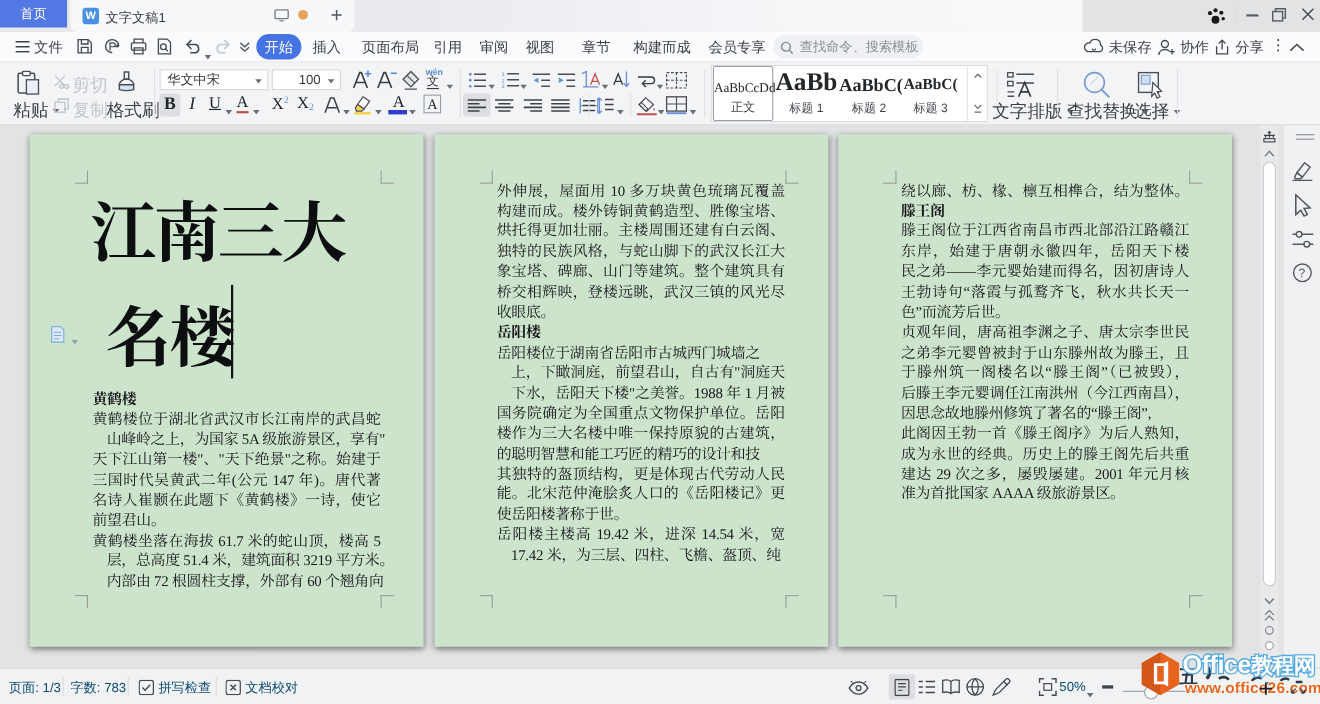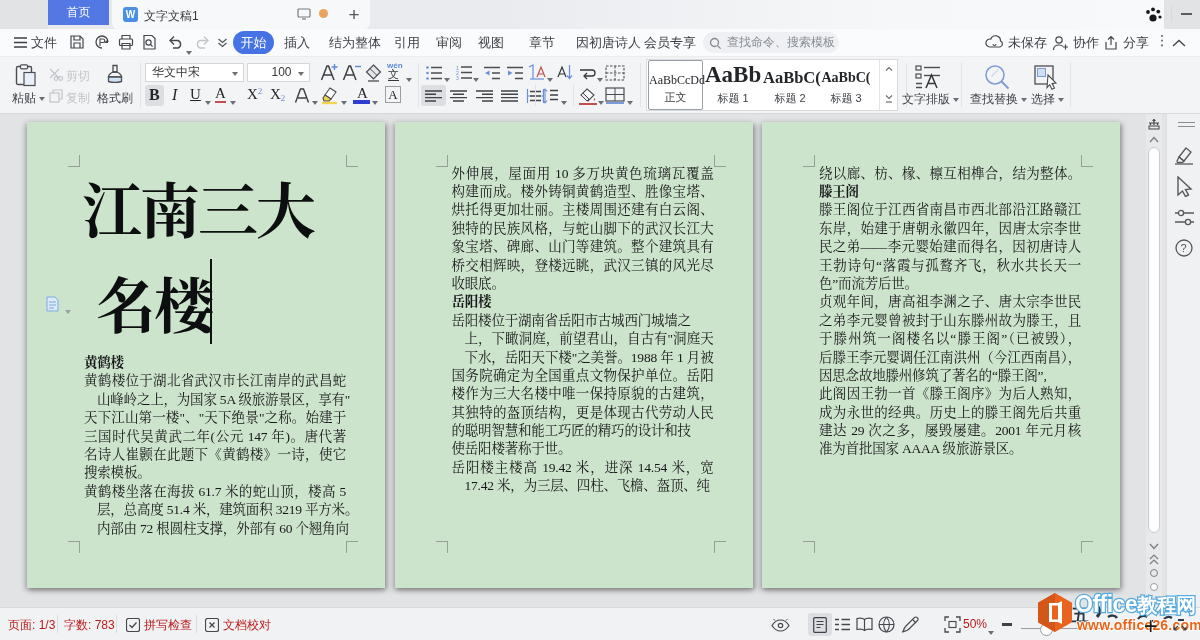--- a/index.html
+++ b/index.html
@@ -1,42 +1,42 @@
 <!DOCTYPE html>
 <html><head><meta charset="utf-8">
 <style>
 html,body{margin:0;padding:0;}
 #app{position:relative;width:1200px;height:640px;overflow:hidden;background:#e2e3e4;
   font-family:"Liberation Sans",sans-serif;-webkit-font-smoothing:antialiased;}
 #app *{box-sizing:border-box;}
 .abs{position:absolute;}
 
-#titlebar{position:absolute;left:0;top:0;width:1116px;height:29px;
-  background:linear-gradient(90deg,#e7e9ec 0%,#e9ebee 40%,#f6f7f9 75%,#f8f9fa 100%);margin-left:48px;}
+#titlebar{position:absolute;left:0;top:0;width:984px;height:29px;
+  background:linear-gradient(90deg,#e7e9ec 0%,#e9ebee 40%,#f6f7f9 75%,#f8f9fa 100%);}
 #hometab{position:absolute;left:0;top:0;width:61px;height:25px;background:#5377e3;
   border-radius:0 0 0 0;color:#fff;font-size:12px;line-height:25px;text-align:center;}
 #doctab{position:absolute;left:64px;top:0;width:258px;height:29px;background:#f7f8fa;
   border-radius:0 0 6px 6px;}
 #doctab .wicon{position:absolute;left:11px;top:7px;width:15px;height:15px;border-radius:3px;
   background:#4a90e2;color:#fff;font-size:10px;font-weight:bold;text-align:center;line-height:15px;}
 #doctab .tname{position:absolute;left:32px;top:8px;font-size:12px;color:#36393d;}
 #plustab{position:absolute;left:286px;top:2px;width:40px;height:26px;font-size:19px;color:#55585c;
   text-align:center;line-height:26px;font-weight:400;}
 
 #menubar{position:absolute;left:0;top:29px;width:1200px;height:27px;background:#fafbfc;}
 .mitem{position:absolute;top:5px;font-size:13px;color:#3c3f44;}
 #startpill{position:absolute;left:233px;top:2px;width:41px;height:23px;background:#4673e4;
   border-radius:12px;color:#fff;font-size:13px;text-align:center;line-height:23px;}
 #searchpill{position:absolute;left:703px;top:3px;width:136px;height:21px;background:#eef0f3;
   border-radius:11px;color:#888d94;font-size:12px;line-height:21px;padding-left:24px;}
 
 #toolbar{position:absolute;left:0;top:56px;width:1200px;height:58px;background:#f3f4f6;
   border-top:1px solid #ececee;border-bottom:1px solid #d7d8da;}
 .tdiv{position:absolute;top:6px;width:1px;height:44px;background:#e2e3e5;}
-.tlabel{position:absolute;font-size:12px;color:#3c3f44;}
+.tlabel{position:absolute;font-size:16px;color:#3c3f44;}
 .tlabel.g{color:#c2c5c9;}
 .combo{position:absolute;background:#fff;border:1px solid #d4d6d9;font-size:12px;color:#34373b;}
 .dn{display:inline-block;width:0;height:0;border-left:3px solid transparent;border-right:3px solid transparent;border-top:4px solid #6b6f75;vertical-align:middle;}
 .btnsel{position:absolute;background:#dcdee1;border-radius:3px;}
 
 #gallery{position:absolute;left:646px;top:2px;width:252px;height:52px;background:#fff;border:1px solid #d8dadd;}
 .gcard{position:absolute;top:0;height:50px;text-align:center;color:#232629;}
 .gname{position:absolute;bottom:4px;width:100%;font-size:11px;color:#3c3f44;}
 
 #docarea{position:absolute;left:0;top:114px;width:1200px;height:493px;background:#e2e3e4;}
@@ -52,21 +52,21 @@
 .cm-tl{border-left:1px solid #97a097;border-top:1px solid #97a097;}
 .cm-tr{border-right:1px solid #97a097;border-top:1px solid #97a097;}
 .cm-bl{border-left:1px solid #97a097;border-bottom:1px solid #97a097;}
 .cm-br{border-right:1px solid #97a097;border-bottom:1px solid #97a097;}
 
 #rstrip{position:absolute;left:1166px;top:114px;width:34px;height:493px;background:#f0f1f2;border-left:1px solid #ddd;}
 #vscroll{position:absolute;left:1146px;top:114px;width:16px;height:493px;background:#e8e9ea;}
 #vthumb{position:absolute;left:1148px;top:147px;width:12px;height:386px;background:#fdfdfd;border:1px solid #c9cacc;border-radius:6px;}
 
 #statusbar{position:absolute;left:0;top:607px;width:1200px;height:33px;background:#f1f2f3;border-top:1px solid #d9dadc;}
-.sitem{position:absolute;top:9px;font-size:12px;color:#b91c1c;}
+.sitem{position:absolute;top:9px;font-size:12px;color:#0c4a6e;}
 .sdiv{position:absolute;top:7px;width:1px;height:18px;background:#dcdddf;}
 
 #wm{position:absolute;left:1020px;top:585px;width:180px;height:55px;z-index:20;}
 </style></head>
 <body>
 <div id="app">
 
 <div id="titlebar">
   <div id="hometab">首页</div>
   <div id="doctab">
@@ -129,26 +129,26 @@
   <svg class="abs" style="left:195px;top:6px" width="15" height="14" viewBox="0 0 15 14">
         <path d="M12 5.5H5a4 4 0 0 0 0 7.5h5" fill="none" stroke="#c3c6ca" stroke-width="1.4"></path>
         <path d="M9 1.5l4 4-4 4" fill="none" stroke="#c3c6ca" stroke-width="1.4"></path>
       </svg>
   <svg class="abs" style="left:217px;top:9px" width="11" height="10" viewBox="0 0 11 10">
         <path d="M1.5 1l4 3.5L9.5 1" fill="none" stroke="#55585c" stroke-width="1.3"></path>
         <path d="M1.5 5l4 3.5L9.5 5" fill="none" stroke="#55585c" stroke-width="1.3"></path>
       </svg>
   <div id="startpill">开始</div>
   <div class="mitem" style="left:284px">插入</div>
-  <div class="mitem" style="left:329px">结为整体</div>
+  <div class="mitem" style="left:329px">页面布局</div>
   <div class="mitem" style="left:394px">引用</div>
   <div class="mitem" style="left:436px">审阅</div>
   <div class="mitem" style="left:478px">视图</div>
   <div class="mitem" style="left:529px">章节</div>
-  <div class="mitem" style="left:576px">因初唐诗人</div>
+  <div class="mitem" style="left:576px">构建而成</div>
   <div class="mitem" style="left:644px">会员专享</div>
   <div id="searchpill">查找命令、搜索模板</div>
   <svg class="abs" style="left:709px;top:8px" width="13" height="13" viewBox="0 0 13 13">
         <circle cx="5.5" cy="5.5" r="4" fill="none" stroke="#85898f" stroke-width="1.3"></circle>
         <path d="M8.6 8.6l3 3" stroke="#85898f" stroke-width="1.3"></path>
       </svg>
 
   <svg class="abs" style="left:985px;top:6px" width="18" height="15" viewBox="0 0 18 15">
         <path d="M5 12a4 4 0 1 1 .8-7.9A5 5 0 0 1 15.5 6 3.2 3.2 0 0 1 15 12z" fill="none" stroke="#44474c" stroke-width="1.2"></path>
         <path d="M8 9c0 2 3 2 3 0" fill="none" stroke="#44474c" stroke-width="1.1"></path>
@@ -392,21 +392,21 @@
     <div class="abs" style="left:55px;top:61px;font-family:'Liberation Serif','Noto Serif CJK SC','Noto Serif SC',serif;font-weight:700;font-size:60px;line-height:60px;color:#0d0e10;letter-spacing:-2px;white-space:nowrap;">江南三大</div>
     <div class="abs" style="left:69px;top:156px;font-family:'Liberation Serif','Noto Serif CJK SC','Noto Serif SC',serif;font-weight:700;font-size:60px;line-height:60px;color:#0d0e10;letter-spacing:-2px;white-space:nowrap;">名楼</div>
     <div class="abs" style="left:183px;top:137px;width:2px;height:85px;background:#101112;"></div>
     <div class="ptxt" style="top:232px">
       <div class="bl hd">黄鹤楼</div>
       <div class="bl">黄鹤楼位于湖北省武汉市长江南岸的武昌蛇</div>
       <div class="bl ind">山峰岭之上，为国家 5A 级旅游景区，享有"</div>
       <div class="bl">天下江山第一楼"、"天下绝景"之称。始建于</div>
       <div class="bl">三国时代吴黄武二年(公元 147 年)。唐代著</div>
       <div class="bl">名诗人崔颢在此题下《黄鹤楼》一诗，使它</div>
-      <div class="bl nj">搜索模板。</div>
+      <div class="bl nj">前望君山。</div>
       <div class="bl">黄鹤楼坐落在海拔 61.7 米的蛇山顶，楼高 5</div>
       <div class="bl ind">层，总高度 51.4 米，建筑面积 3219 平方米。</div>
       <div class="bl ind">内部由 72 根圆柱支撑，外部有 60 个翘角向</div>
     </div>
     <div class="abs" style="left:18px;top:174px;width:15px;height:16px;">
       <svg width="15" height="16" viewBox="0 0 15 16">
             <path d="M2 1h8l3 3v11H2z" fill="#dce9f8" stroke="#7aabdf" stroke-width="1"></path>
             <path d="M4 6h7M4 9h7M4 12h5" stroke="#7aabdf" stroke-width="1"></path>
           </svg>
     </div>
@@ -424,37 +424,38 @@
       <div class="bl">独特的民族风格，与蛇山脚下的武汉长江大</div>
       <div class="bl">象宝塔、碑廊、山门等建筑。整个建筑具有</div>
       <div class="bl">桥交相辉映，登楼远眺，武汉三镇的风光尽</div>
       <div class="bl nj">收眼底。</div>
       <div class="bl hd">岳阳楼</div>
       <div class="bl nj">岳阳楼位于湖南省岳阳市古城西门城墙之</div>
       <div class="bl ind">上，下瞰洞庭，前望君山，自古有"洞庭天</div>
       <div class="bl ind">下水，岳阳天下楼"之美誉。1988 年 1 月被</div>
       <div class="bl">国务院确定为全国重点文物保护单位。岳阳</div>
       <div class="bl">楼作为三大名楼中唯一保持原貌的古建筑，</div>
+      <div class="bl nj">的聪明智慧和能工巧匠的精巧的设计和技</div>
       <div class="bl">其独特的盔顶结构，更是体现古代劳动人民</div>
-      <div class="bl nj">的聪明智慧和能工巧匠的精巧的设计和技</div>
+      <div class="bl">能。北宋范仲淹脍炙人口的《岳阳楼记》更</div>
       <div class="bl nj">使岳阳楼著称于世。</div>
       <div class="bl">岳阳楼主楼高 19.42 米，进深 14.54 米，宽</div>
       <div class="bl ind nj">17.42 米，为三层、四柱、飞檐、盔顶、纯</div>
     </div>
   </div>
   <div class="page" id="page3" style="left:762px">
     <div class="cmark cm-br" style="left:41px;top:33px"></div>
     <div class="cmark cm-bl" style="left:319px;top:33px"></div>
     <div class="cmark cm-tr" style="left:41px;top:419px"></div>
     <div class="cmark cm-tl" style="left:319px;top:419px"></div>
     <div class="ptxt" style="top:42.6px">
       <div class="bl">绕以廊、枋、椽、檩互相榫合，结为整体。</div>
       <div class="bl hd">滕王阁</div>
       <div class="bl">滕王阁位于江西省南昌市西北部沿江路赣江</div>
-      <div class="bl">东岸，始建于唐朝永徽四年，因唐太宗李世</div>
+      <div class="bl">东岸，始建于唐朝永徽四年，岳阳天下楼</div>
       <div class="bl">民之弟——李元婴始建而得名，因初唐诗人</div>
       <div class="bl">王勃诗句“落霞与孤鹜齐飞，秋水共长天一</div>
       <div class="bl nj">色”而流芳后世。</div>
       <div class="bl">贞观年间，唐高祖李渊之子、唐太宗李世民</div>
       <div class="bl">之弟李元婴曾被封于山东滕州故为滕王，且</div>
       <div class="bl">于滕州筑一阁楼名以“滕王阁”（已被毁），</div>
       <div class="bl">后滕王李元婴调任江南洪州（今江西南昌），</div>
       <div class="bl nj">因思念故地滕州修筑了著名的“滕王阁”,</div>
       <div class="bl">此阁因王勃一首《滕王阁序》为后人熟知，</div>
       <div class="bl">成为永世的经典。历史上的滕王阁先后共重</div>

